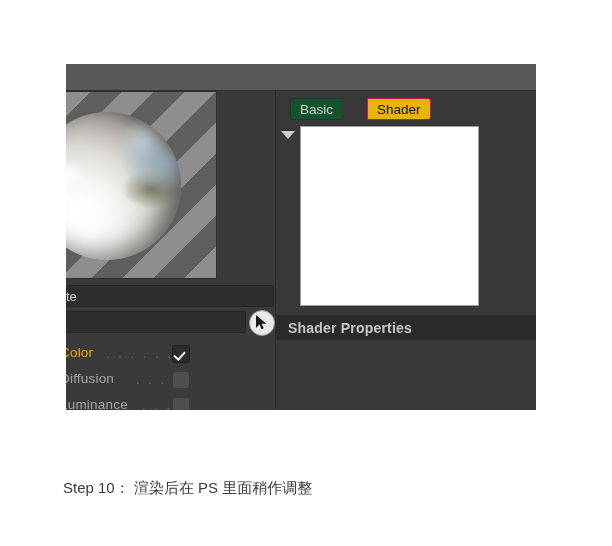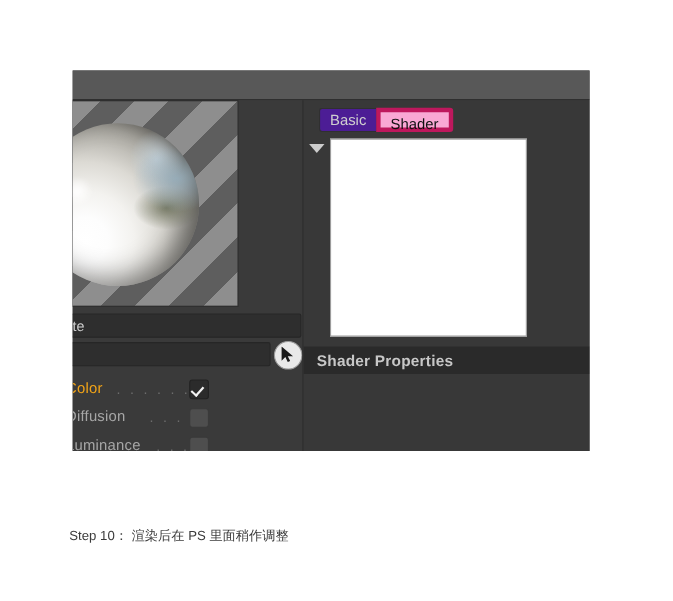--- a/index.html
+++ b/index.html
@@ -114,27 +114,27 @@
     position:absolute;left:210px;top:27px;width:260px;height:319px;
     background:#383838;overflow:hidden;
   }
 
   #tab-strip{position:absolute;left:14px;top:7px;height:22px;}
   .tab{
     position:relative;float:left;height:22px;line-height:21px;
     font-size:13.5px;padding:0 9px;box-sizing:border-box;
   }
   .tab.inactive{
-    background:#4c1d95;color:#cfcfcf;
+    background:#14532d;color:#cfcfcf;
     border:1px solid #303030;border-right:none;
     border-radius:3px 0 0 3px;
   }
   .tab.active{
-    background:#f9a8d4;color:#101010;
-    border:4px solid #be185d;border-radius:0 3px 3px 0;
+    background:#eab308;color:#101010;
+    border:1px solid #be185d;border-radius:0 3px 3px 0;margin-left:25px;
   }
 
   
   #shader-disclosure{
     position:absolute;left:5px;top:40px;width:0;height:0;
     border-left:7px solid transparent;border-right:7px solid transparent;
     border-top:8px solid #cccccc;
   }
   
   #shader-preview{
@@ -169,21 +169,21 @@
     border-left:6px solid #cfcfcf;border-top:5px solid transparent;border-bottom:5px solid transparent;
   }
   .color-swatch{
     position:absolute;left:115px;top:2px;width:59px;height:21px;
     border:1px solid #8a8a8a;box-sizing:border-box;
   }
 
   
   #caption{
     position:absolute;left:63px;top:479px;
-    font-size:12px;color:#3b3b3b;white-space:nowrap;
+    font-size:15px;color:#3b3b3b;white-space:nowrap;
     font-family:"Liberation Sans","DejaVu Sans",sans-serif;
   }
 </style>
 </head>
 <body>
 
 <div id="app-window">
 
   <div id="window-header"></div>
 

